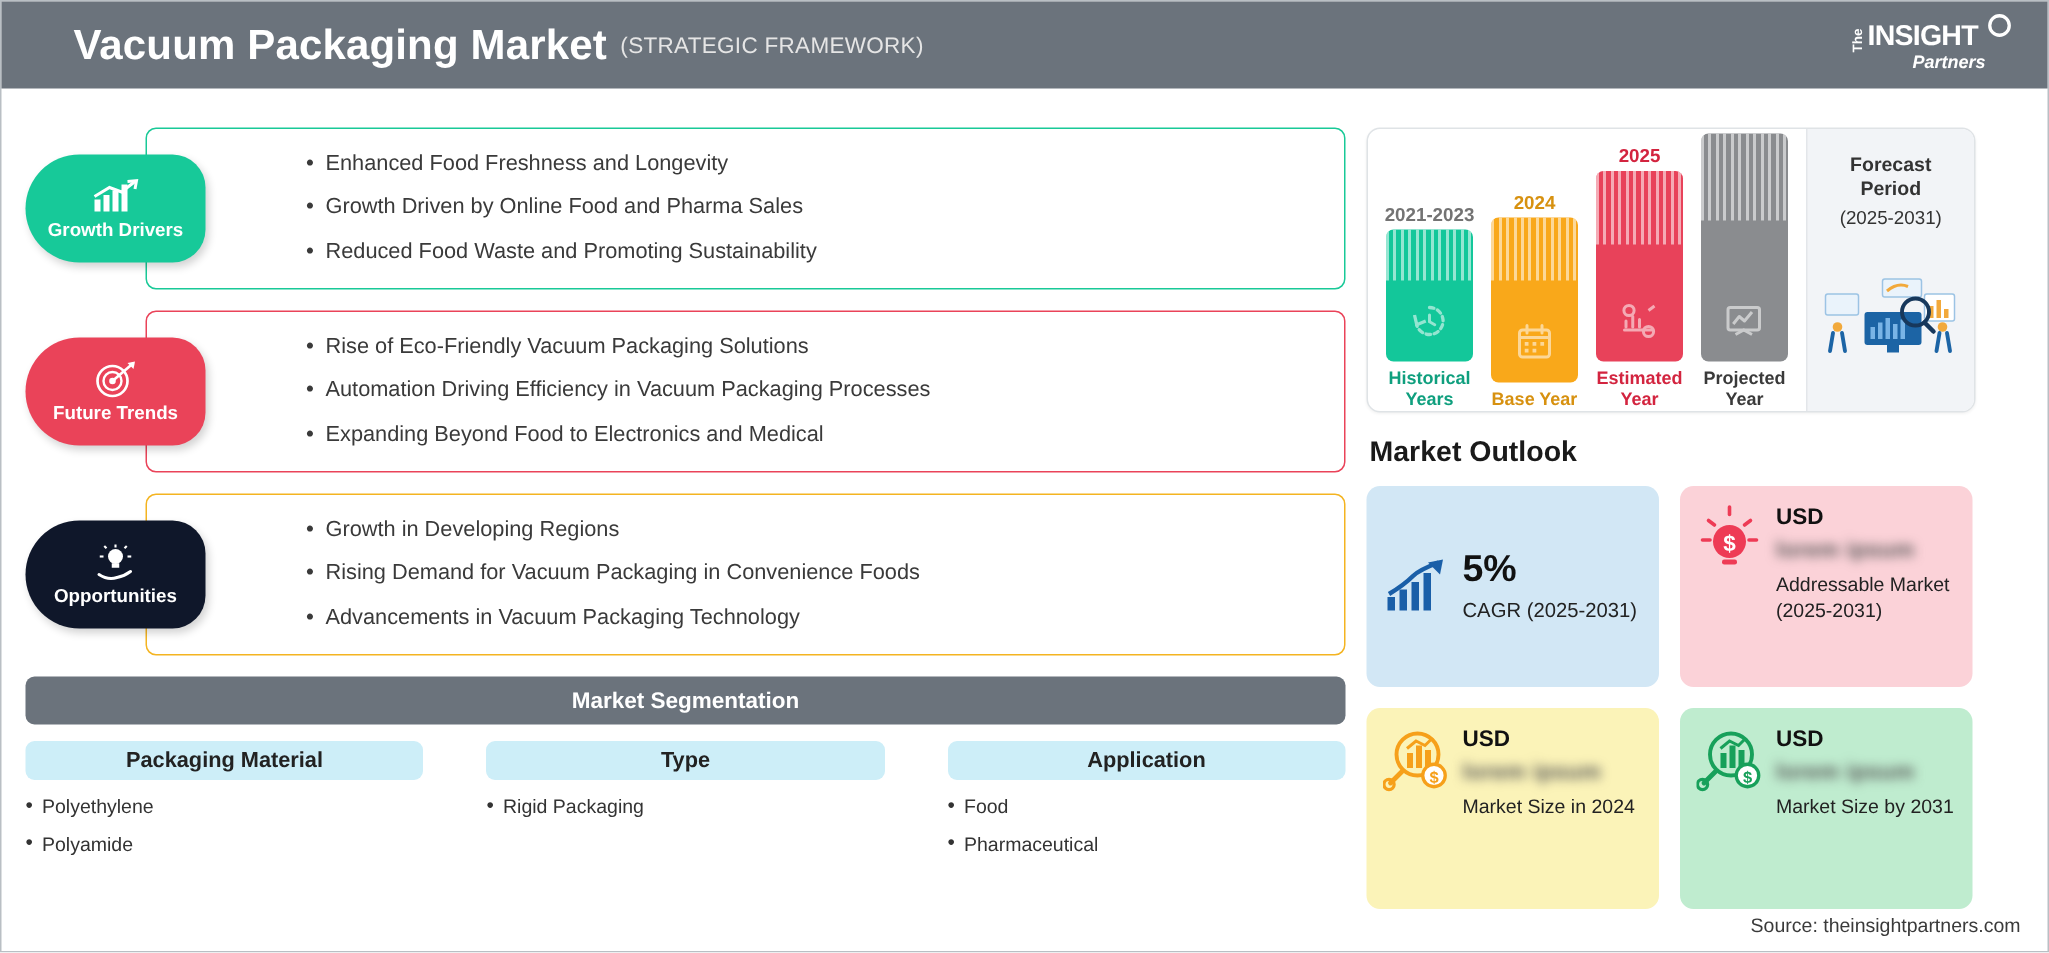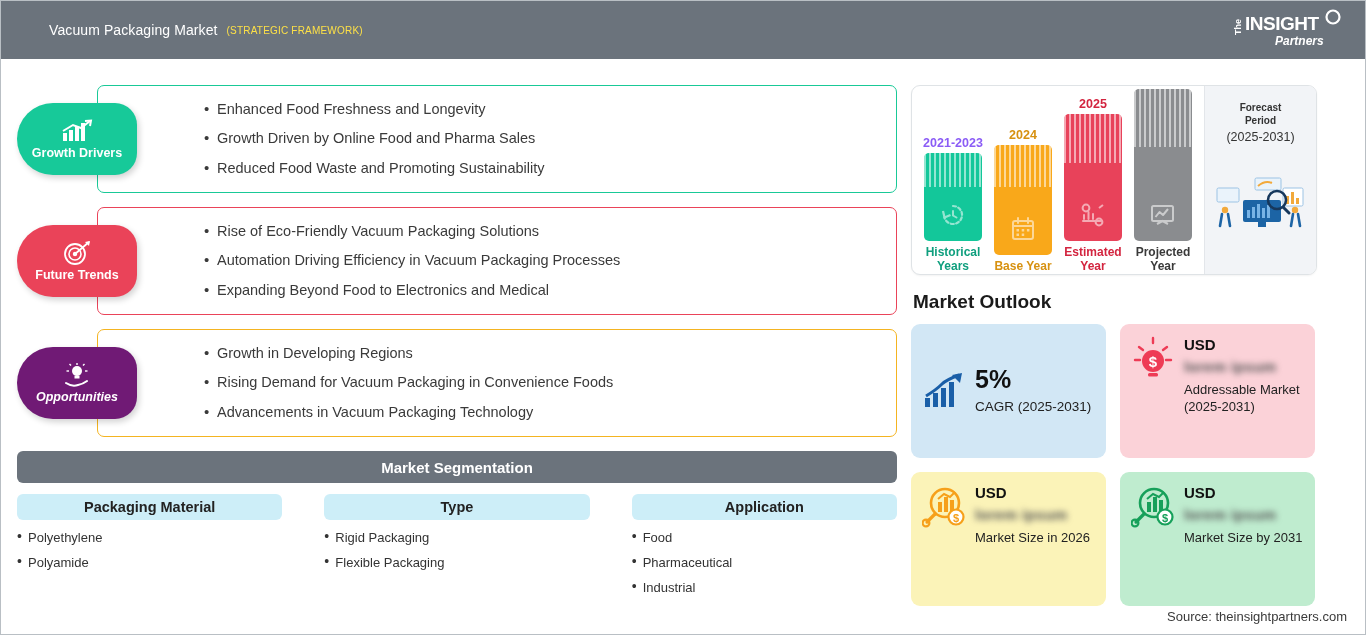--- a/index.html
+++ b/index.html
@@ -13,24 +13,24 @@
     position:relative;width:1366px;height:635px;box-sizing:border-box;
     border:1px solid #b9bfc4;background:#fff;
   }
 
   
   .header{
     height:58px;background:#6b737c;display:flex;align-items:center;
     padding:0 18px 0 48px;box-sizing:border-box;
   }
   .title-main{
-    font-size:14px;font-weight:normal;color:#ffffff;letter-spacing:.1px;
+    font-size:28px;font-weight:bold;color:#ffffff;letter-spacing:.1px;
   }
   .title-sub{
-    font-size:10px;color:#fde047;margin-left:9px;letter-spacing:.2px;
+    font-size:15px;color:#e5e5e5;margin-left:9px;letter-spacing:.2px;
   }
   .logo{margin-left:auto;display:flex;align-items:center;text-decoration:underline;}
 
   
   .body{
     position:relative;display:flex;padding:0 16px 0 16px;box-sizing:border-box;
     height:576px;
     margin-top:26px;
   }
   .left-col{width:880px;position:relative;}
@@ -55,21 +55,21 @@
   }
   .badge{
     position:absolute;left:0;top:18px;width:120px;height:72px;
     border-radius:36px 22px 22px 36px;
     background:#17c999;
     display:flex;flex-direction:column;align-items:center;justify-content:center;
     box-shadow:2px 3px 6px rgba(0,0,0,.18);
     z-index:3;
   }
   .drow.trends .badge{background:#ea4359;}
-  .drow.opps .badge{background:#701a75;font-style:italic;}
+  .drow.opps .badge{background:#0f172a;}
   .badge-label{
     font-size:12.5px;font-weight:bold;color:#fff;margin-top:2px;white-space:nowrap;
   }
   .badge-icon{height:26px;display:flex;align-items:center;justify-content:center;}
 
   
   .segbar{
     height:32px;background:#6b737c;border-radius:6px;
     display:flex;align-items:center;justify-content:center;
     color:#fff;font-size:15px;font-weight:bold;margin-top:4px;
@@ -104,21 +104,21 @@
     opacity:.55;
     background-image:repeating-linear-gradient(90deg,#ffffff 0 2px,transparent 2px 5px);
   }
   .tl-bar-icon{margin-bottom:9px;opacity:.55;position:relative;z-index:2;}
   .tl-cap{font-size:12px;font-weight:bold;text-align:center;line-height:1.15;margin-top:5px;}
   .tl-forecast{
     width:112px;background:#f2f4f7;border-left:1px solid #e3e6ea;
     display:flex;flex-direction:column;align-items:center;
     padding-top:16px;box-sizing:border-box;
   }
-  .tl-f-title{font-size:10px;font-weight:bold;color:#333;line-height:1.25;text-align:center;}
+  .tl-f-title{font-size:13px;font-weight:bold;color:#333;line-height:1.25;text-align:center;}
   .tl-f-sub{font-size:12.5px;color:#333;margin-top:3px;}
 
   
   .mo-title{font-size:19px;font-weight:bold;color:#1a1a1a;margin:16px 0 11px 2px;}
   .mo-grid{display:flex;flex-wrap:wrap;gap:14px;}
   .mo-card{
     width:195px;height:134px;border-radius:9px;box-sizing:border-box;
     padding:12px 12px 12px 10px;display:flex;align-items:flex-start;gap:8px;
   }
   .mo-card.cagr{background:#d2e7f5;align-items:center;}
@@ -232,39 +232,37 @@
 
         <div class="segcol">
           <div class="seghead">Packaging Material</div>
           <div class="segitem">Polyethylene</div>
           <div class="segitem">Polyamide</div>
         </div>
 
         <div class="segcol">
           <div class="seghead">Type</div>
           <div class="segitem">Rigid Packaging</div>
-          <div class="segitem">Flexible Packaging</div>
         </div>
 
         <div class="segcol">
           <div class="seghead">Application</div>
           <div class="segitem">Food</div>
           <div class="segitem">Pharmaceutical</div>
-          <div class="segitem">Industrial</div>
         </div>
       </div>
     </div>
 
     <div class="right-col">
 
       <div class="tl-card">
         <div class="tl-bars">
 
           <div class="tl-item">
-            <div class="tl-year" style="color:#8b5cf6">2021-2023</div>
+            <div class="tl-year" style="color:#737373">2021-2023</div>
             <div class="tl-bar" style="height:88px;background:#13c79a">
               <span class="tl-stripes"></span>
               <span class="tl-bar-icon">
                 <svg width="26" height="26" viewBox="0 0 26 26" aria-hidden="true">
                   <path d="M13 4 a9 9 0 1 1 -8.6 11.5" stroke="#fff" stroke-width="2.2" fill="none" stroke-dasharray="3 2.5" stroke-linecap="round"></path>
                   <path d="M3 9 L4.5 15.5 L10.5 13" stroke="#fff" stroke-width="2.2" fill="none" stroke-linejoin="round"></path>
                   <path d="M13 9 v4.5 l3.5 2" stroke="#fff" stroke-width="2" fill="none" stroke-linecap="round"></path>
                 </svg>
               </span>
             </div>
@@ -419,21 +417,21 @@
               <path d="M16 15 l6 -5 l6 3 l5 -5" stroke="#f6a01a" stroke-width="2" fill="none"></path>
               <path d="M13 30 L5 38" stroke="#f6a01a" stroke-width="3.2" stroke-linecap="round"></path>
               <circle cx="4" cy="39" r="3.4" fill="none" stroke="#f6a01a" stroke-width="2.2"></circle>
               <circle cx="34" cy="33" r="7.5" fill="#fff" stroke="#f6a01a" stroke-width="2.2"></circle>
               <text x="34" y="38" text-anchor="middle" fill="#f6a01a" font-family="Liberation Sans, sans-serif" font-size="11" font-weight="bold">$</text>
             </svg>
           </span>
           <span class="mo-body">
             <span class="mo-usd" style="display:block">USD</span>
             <span class="mo-blur" style="display:block">lorem ipsum</span>
-            <span class="mo-lbl" style="display:block">Market Size in 2026</span>
+            <span class="mo-lbl" style="display:block">Market Size in 2024</span>
           </span>
         </div>
 
         <div class="mo-card size31">
           <span class="mo-ico">
             <svg width="44" height="44" viewBox="0 0 44 44" aria-hidden="true">
               <circle cx="23" cy="19" r="14" fill="none" stroke="#17a05a" stroke-width="2.6"></circle>
               <g fill="#17a05a">
                   <rect x="16" y="18" width="4" height="10"></rect>
                   <rect x="22" y="13" width="4" height="15"></rect>

